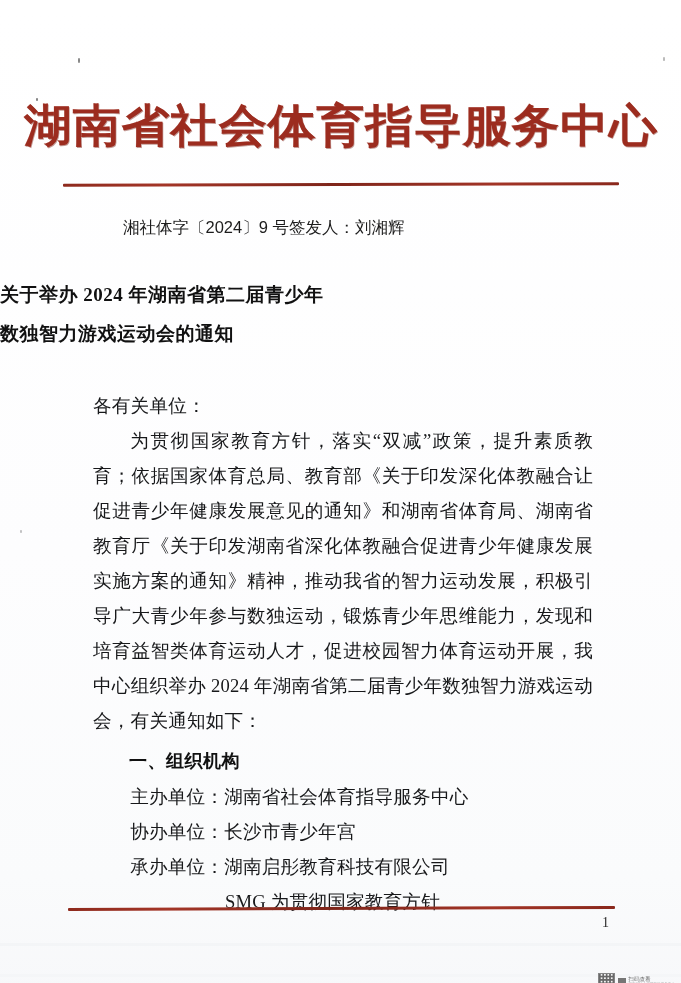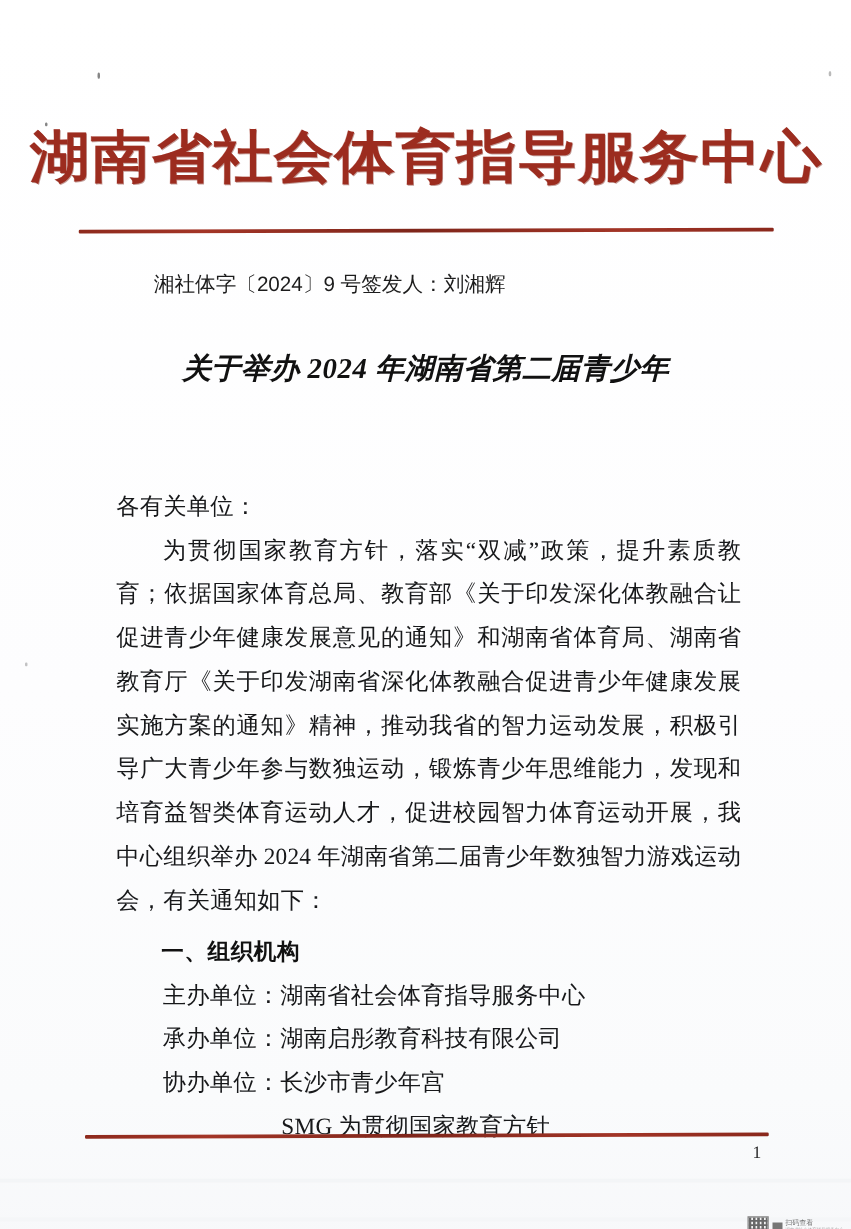--- a/index.html
+++ b/index.html
@@ -107,28 +107,26 @@
     color: #1c1c1c;
   }
   .docnum-left, .docnum-right { white-space: nowrap; }
 
   
   .doc-title {
     position: absolute;
     left: 0;
     top: 263px;
     width: 681px;
-    text-align: center;
     font-family: "Liberation Serif", "DejaVu Serif", serif;
     font-weight: bold;
-    font-size: 23px;
+    font-size: 19px;
     line-height: 39px;
     color: #111111;
     letter-spacing: .5px;
-    font-style: italic;
   }
   .doc-title .tline { display: block; white-space: nowrap; }
 
   
   .body-block {
     position: absolute;
     left: 93px;
     top: 376px;
     width: 500px;
     font-family: "Liberation Serif", "DejaVu Serif", serif;
@@ -240,40 +238,41 @@
 
   <div class="rule-red top"></div>
 
   <div class="docnum-row">
     <span class="docnum-left">湘社体字〔2024〕9 号</span>
     <span class="docnum-right">签发人：刘湘辉</span>
   </div>
 
   <div class="doc-title">
     <span class="tline">关于举办 2024 年湖南省第二届青少年</span>
+    <span class="tline">数独智力游戏运动会的通知</span>
   </div>
 
   <div class="body-block">
 
     <p class="salutation">各有关单位：</p>
 
     <p class="para">为贯彻国家教育方针，落实“双减”政策，提升素质教育；依据国家体育总局、教育部《关于印发深化体教融合让促进青少年健康发展意见的通知》和湖南省体育局、湖南省教育厅《关于印发湖南省深化体教融合促进青少年健康发展实施方案的通知》精神，推动我省的智力运动发展，积极引导广大青少年参与数独运动，锻炼青少年思维能力，发现和培育益智类体育运动人才，促进校园智力体育运动开展，我中心组织举办 2024 年湖南省第二届青少年数独智力游戏运动会，有关通知如下：</p>
 
     <p class="section-heading">一、组织机构</p>
 
     <p class="org-line">
       <span class="org-label">主办单位：</span><span class="org-value">湖南省社会体育指导服务中心</span>
     </p>
 
     <p class="org-line">
+      <span class="org-label">协办单位：</span><span class="org-value">长沙市青少年宫</span>
+    </p>
+
+    <p class="org-line">
       <span class="org-label">承办单位：</span><span class="org-value">湖南启彤教育科技有限公司</span>
-    </p>
-
-    <p class="org-line">
-      <span class="org-label">协办单位：</span><span class="org-value">长沙市青少年宫</span>
     </p>
 
     <p class="org-line continuation">
       <span class="org-value">SMG 为贯彻国家教育方针</span>
     </p>
 
   </div>
 
   <div class="rule-red bottom"></div>
 

